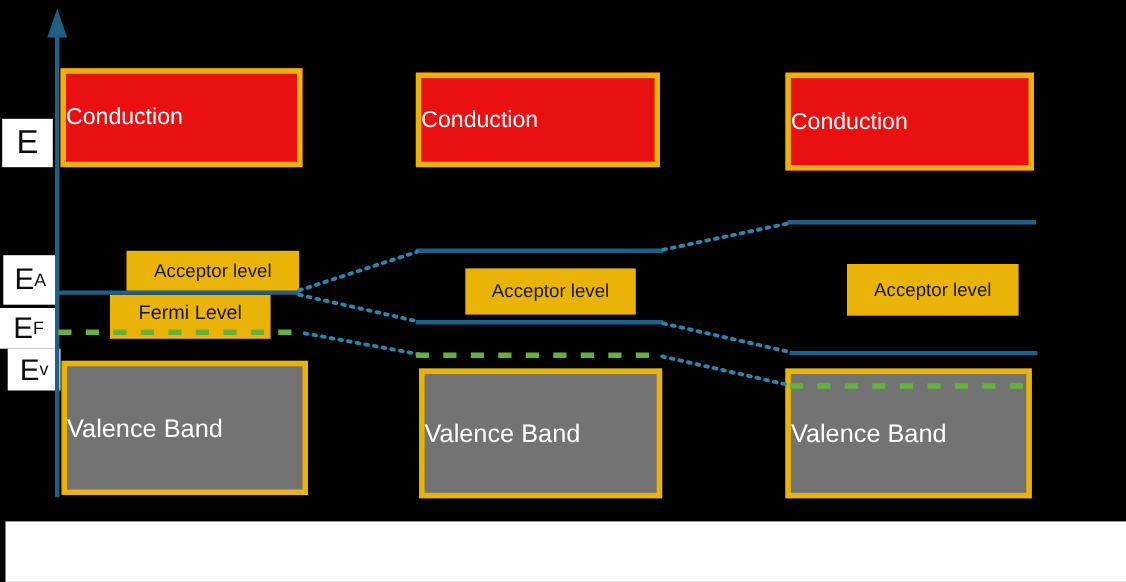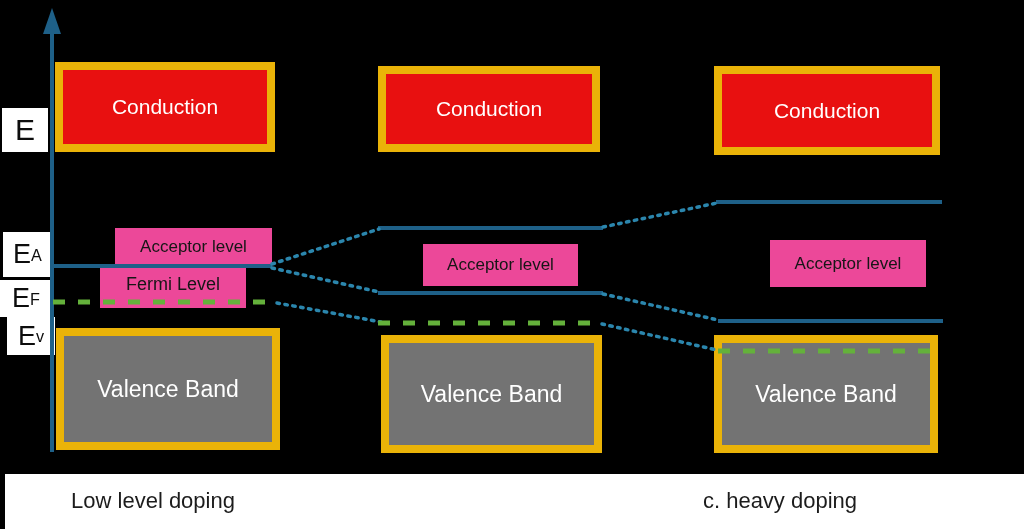--- a/index.html
+++ b/index.html
@@ -1,27 +1,27 @@
 <!DOCTYPE html>
 <html><head>
 <meta charset="utf-8">
 <style>
   html,body{margin:0;padding:0;background:#000;}
   .stage{
     position:relative;width:1024px;height:529px;background:#000000;
     font-family:"Liberation Sans", sans-serif;overflow:hidden;
   }
   .band{
-    position:absolute;border:8px solid #eab308;box-sizing:border-box;
-    display:flex;align-items:center;justify-content:center;color:#ffffff;
+    position:absolute;border:5px solid #eab308;box-sizing:border-box;
+    display:flex;align-items:center;color:#ffffff;
   }
   .conduction{background:#e81010;font-size:21px;}
   .valence{background:#737373;font-size:23px;}
   .lbl{
-    position:absolute;background:#ec4899;color:#161616;box-sizing:border-box;
+    position:absolute;background:#eab308;color:#161616;box-sizing:border-box;
     display:flex;align-items:center;justify-content:center;font-size:17px;text-align:center;
   }
   .elbl{
     position:absolute;background:#ffffff;color:#0d0d0d;box-sizing:border-box;
     display:flex;align-items:center;justify-content:center;font-size:27px;
   }
   .elbl sub{font-size:60%;line-height:0;}
   .caption-strip{position:absolute;left:5px;top:474px;width:1019px;height:55px;background:#ffffff;}
   .caption{
     position:absolute;top:480px;height:42px;width:260px;color:#1c1c1c;font-size:22px;
@@ -45,22 +45,20 @@
   #cap-b{left:288px;}
   #cap-c{left:650px;}
   svg.overlay{position:absolute;left:0;top:0;pointer-events:none;}
 </style>
 </head>
 <body>
 
 <div class="stage">
 
   <div class="caption-strip"></div>
-  <div class="caption" id="cap-a">Low level doping</div>
-  <div class="caption" id="cap-c">c. heavy doping</div>
 
   <div class="band conduction" id="cond-a">
     <span>Conduction</span>
   </div>
   <div class="band conduction" id="cond-b">
     <span>Conduction</span>
   </div>
   <div class="band conduction" id="cond-c">
     <span>Conduction</span>
   </div>

